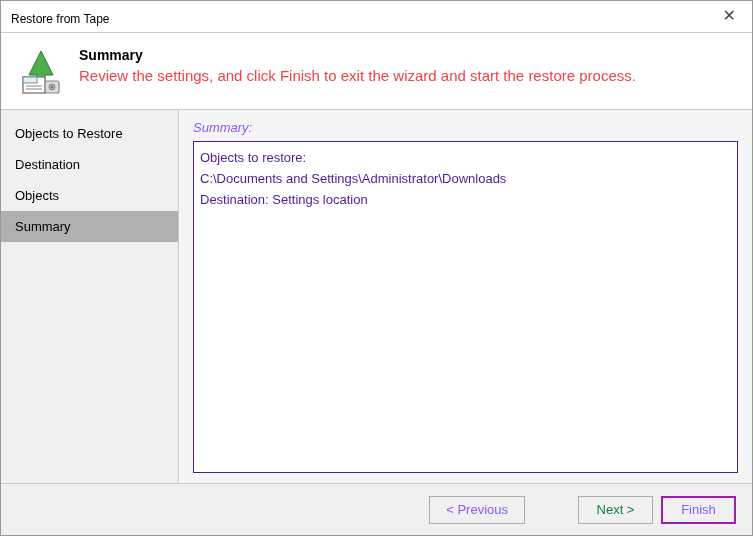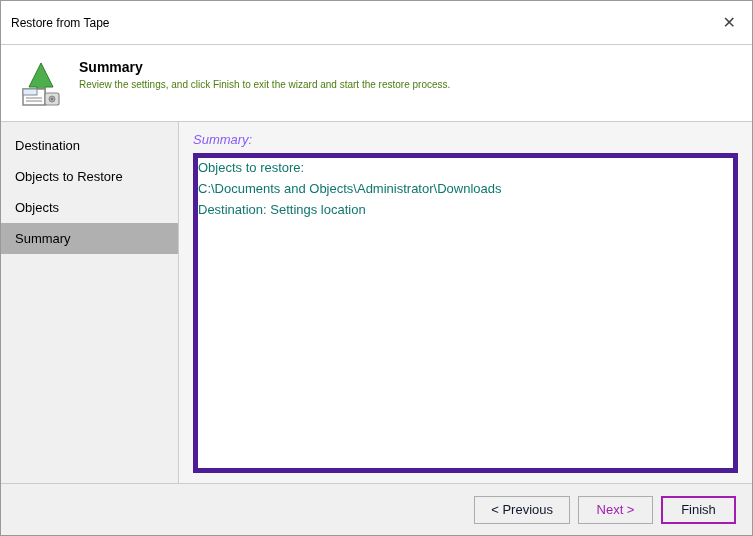--- a/index.html
+++ b/index.html
@@ -26,25 +26,25 @@
       background: #f0f0f0;
       border: 1px solid #999;
       box-shadow: 2px 2px 8px rgba(0,0,0,0.3);
       display: flex;
       flex-direction: column;
     }
 
     .title-bar {
       background: #fff;
       display: flex;
-      align-items: center;
+      align-items: flex-end;
       justify-content: space-between;
       padding: 6px 10px;
       border-bottom: 1px solid #ccc;
-      height: 44px;
+      height: 32px;
     }
 
     .title-bar-left {
       display: flex;
       align-items: center;
       gap: 8px;
     }
 
     .title-bar-title {
       font-size: 12px;
@@ -83,22 +83,22 @@
       gap: 4px;
     }
 
     .header-title {
       font-size: 14px;
       font-weight: bold;
       color: #000;
     }
 
     .header-subtitle {
-      font-size: 10px;
-      color: #4d7c0f;
+      font-size: 15px;
+      color: #ef4444;
     }
 
     .content-area {
       display: flex;
       flex: 1;
       overflow: hidden;
     }
 
     .sidebar {
       width: 178px;
@@ -131,55 +131,57 @@
     .summary-label {
       font-size: 13px;
       margin-bottom: 6px;
       color: #8b5cf6;
       font-style: italic;
     }
 
     .summary-box {
       flex: 1;
       background: #fff;
-      border: 5px solid #4c1d95;
+      border: 1px solid #4c1d95;
+      padding: 6px;
       overflow-y: auto;
       font-size: 13px;
       line-height: 1.6;
-      color: #0f766e;
+      color: #4c1d95;
     }
 
     .footer {
       background: #f0f0f0;
       border-top: 1px solid #ccc;
       display: flex;
       justify-content: flex-end;
       align-items: center;
       padding: 10px 16px;
       gap: 8px;
       height: 52px;
     }
 
     .btn {
       padding: 5px 16px;
       font-size: 13px;
       cursor: pointer;
       border: 1px solid #adadad;
       background: #f0f0f0;
-      color: #0f172a;
+      color: #8b5cf6;
       min-width: 75px;
       height: 28px;
       display: flex;
       align-items: center;
       justify-content: center;
     }
 
     .btn:disabled {
-      color: #a21caf;
+      color: #15803d;
       cursor: default;
+      margin-left: 45px;
     }
 
     .btn-finish {
       border: 2px solid #a21caf;
       background: #f0f0f0;
     }
 
     
     .restore-icon svg {
       width: 48px;
@@ -216,31 +218,31 @@
     </div>
     <div class="header-text">
       <span class="header-title">Summary</span>
       <span class="header-subtitle">Review the settings, and click Finish to exit the wizard and start the restore process.</span>
     </div>
   </div>
 
   <div class="content-area">
 
     <div class="sidebar">
+      <div class="sidebar-item">Objects to Restore</div>
       <div class="sidebar-item">Destination</div>
-      <div class="sidebar-item">Objects to Restore</div>
       <div class="sidebar-item">Objects</div>
       <div class="sidebar-item active">Summary</div>
     </div>
 
     <div class="main-content">
       <div class="summary-label">Summary:</div>
       <div class="summary-box">
         <div>Objects to restore:</div>
-        <div>C:\Documents and Objects\Administrator\Downloads</div>
+        <div>C:\Documents and Settings\Administrator\Downloads</div>
         <div>Destination: Settings location</div>
       </div>
     </div>
   </div>
 
   <div class="footer">
     <button class="btn">&lt; Previous</button>
     <button class="btn" disabled="">Next &gt;</button>
     <button class="btn btn-finish">Finish</button>
   </div>

